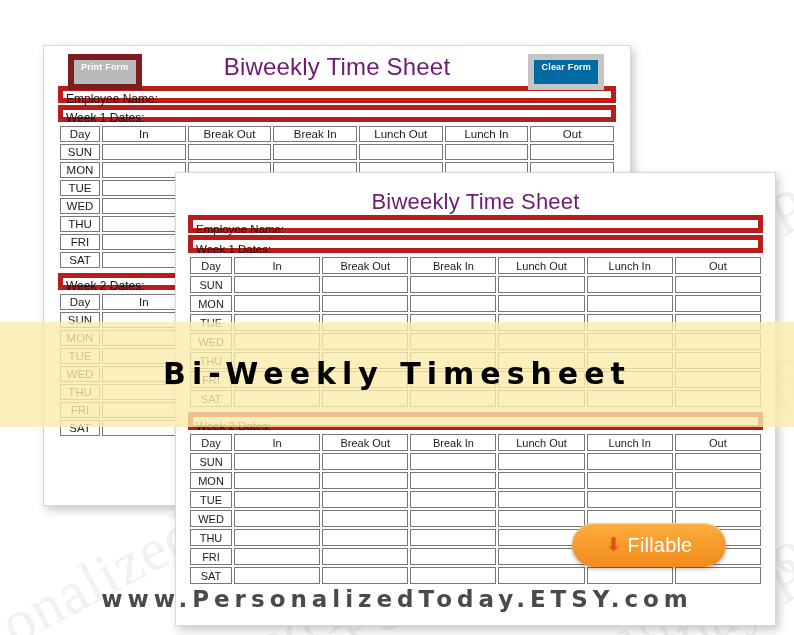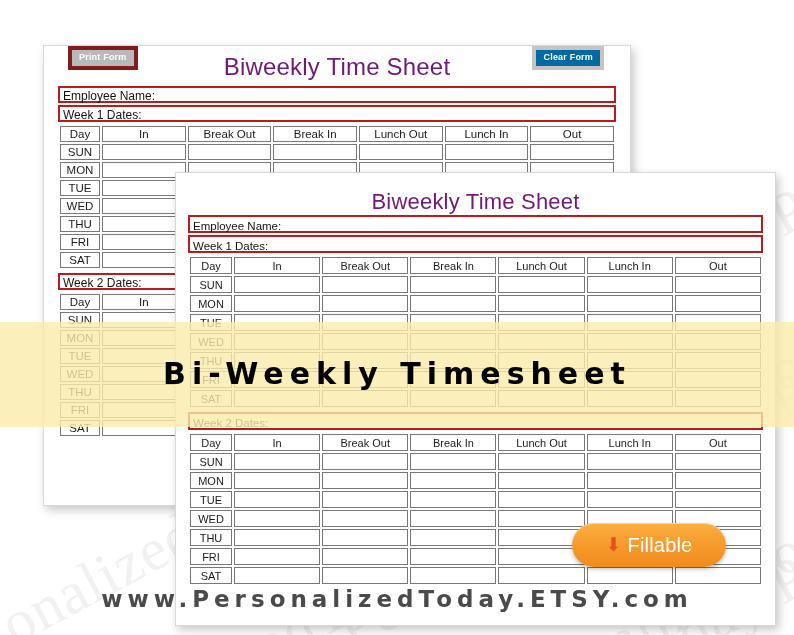--- a/index.html
+++ b/index.html
@@ -28,43 +28,43 @@
     box-shadow:3px 4px 9px rgba(0,0,0,0.22);
     z-index:2;overflow:hidden;
   }
   #sheet-back{left:43px;top:45px;width:586px;height:459px;z-index:2;}
   #sheet-front{left:175px;top:172px;width:599px;height:452px;z-index:4;}
 
   
   .sheet-head{position:relative;height:42px;}
   #sheet-back .sheet-head{height:40px;}
   .formbtn{
-    position:absolute;top:0;
+    position:absolute;top:8px;
     background:#b9b9b9;color:#ffffff;
     font-size:9px;font-weight:bold;
-    padding:3px 7px 4px 7px;
+    padding:3px 7px 12px 7px;
     letter-spacing:0.2px;
     line-height:1;
-    border:4px solid #7f1d1d;
+    border:6px solid #7f1d1d;
     white-space:nowrap;
   }
   .formbtn.print{left:24px;}
   .formbtn.clear{right:26px;background:#0369a1;border-color:#c4c4c4;}
   .sheet-title{
     position:absolute;left:0;right:0;top:7px;text-align:center;
     font-size:24px;font-weight:400;color:#701a75;letter-spacing:0.2px;
   }
   #sheet-front .sheet-title{font-size:22px;top:16px;}
 
   
   .tablewrap{padding:0 14px;}
   #sheet-front .tablewrap{padding:0 12px;}
 
   .fullrow{
-    border:2px solid #b91c1c;
+    border:5px solid #b91c1c;
     height:17px;line-height:17px;
     font-size:12px;color:#111;
     padding-left:3px;
     margin-bottom:2px;
     box-sizing:border-box;
     background:#fff;
   }
   #sheet-front .fullrow{height:18px;line-height:18px;font-size:11.5px;}
 
   table.grid{border-collapse:separate;border-spacing:2px 2px;width:100%;table-layout:fixed;margin:0;}

